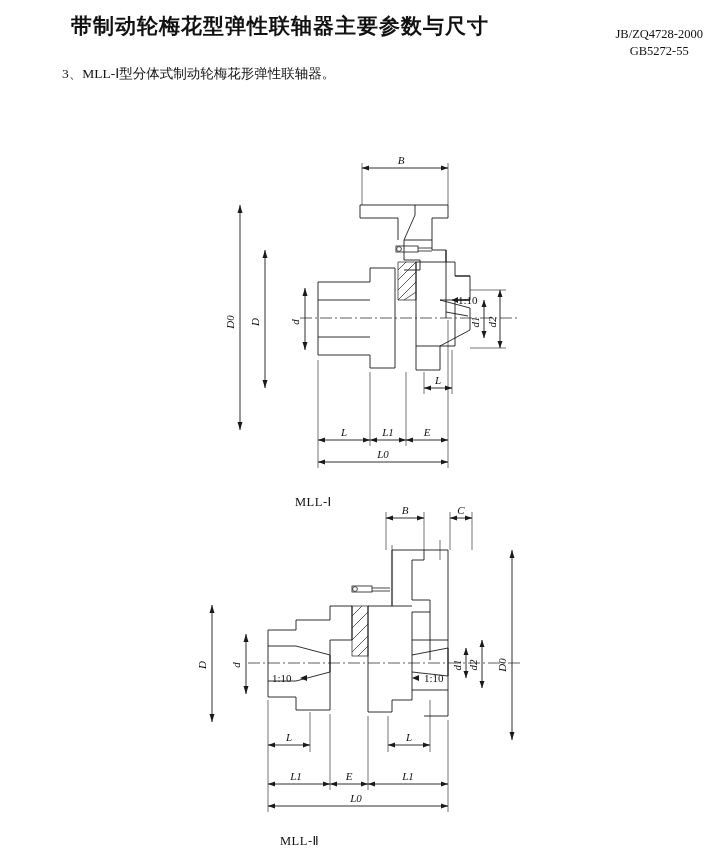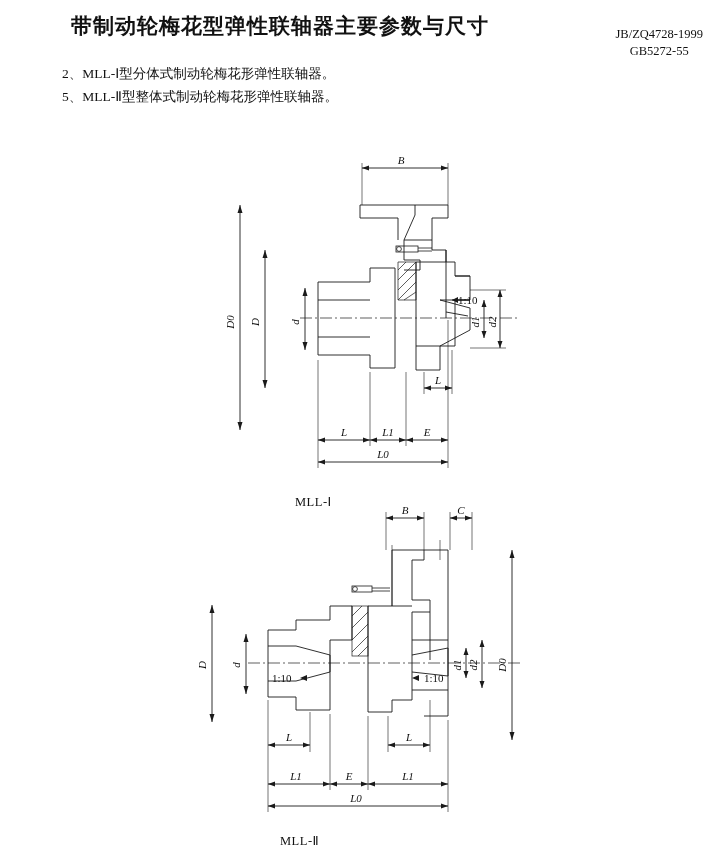--- a/index.html
+++ b/index.html
@@ -57,27 +57,26 @@
   }
 </style>
 </head>
 <body>
 
 <div class="page">
 
   <div class="title">带制动轮梅花型弹性联轴器主要参数与尺寸</div>
 
   <div class="std">
-    <div>JB/ZQ4728-1999</div>
+    <div>JB/ZQ4728-2000</div>
     <div>GB5272-55</div>
   </div>
 
   <div class="notes">
-    <div>2、MLL-Ⅰ型分体式制动轮梅花形弹性联轴器。</div>
-    <div>5、MLL-Ⅱ型整体式制动轮梅花形弹性联轴器。</div>
+    <div>3、MLL-Ⅰ型分体式制动轮梅花形弹性联轴器。</div>
   </div>
 
   <svg class="dwg" viewBox="0 0 725 855">
     <g stroke="#1a1a1a" fill="none" stroke-width="0.9" shape-rendering="geometricPrecision">
 
       <g>
 
         <line x1="300" y1="318" x2="520" y2="318" stroke-dasharray="12,3,2,3" stroke-width="0.7"></line>
 
         <path d="M318 282 L318 355 L370 355 L370 368 L395 368 L395 268 L370 268 L370 282 Z"></path>

